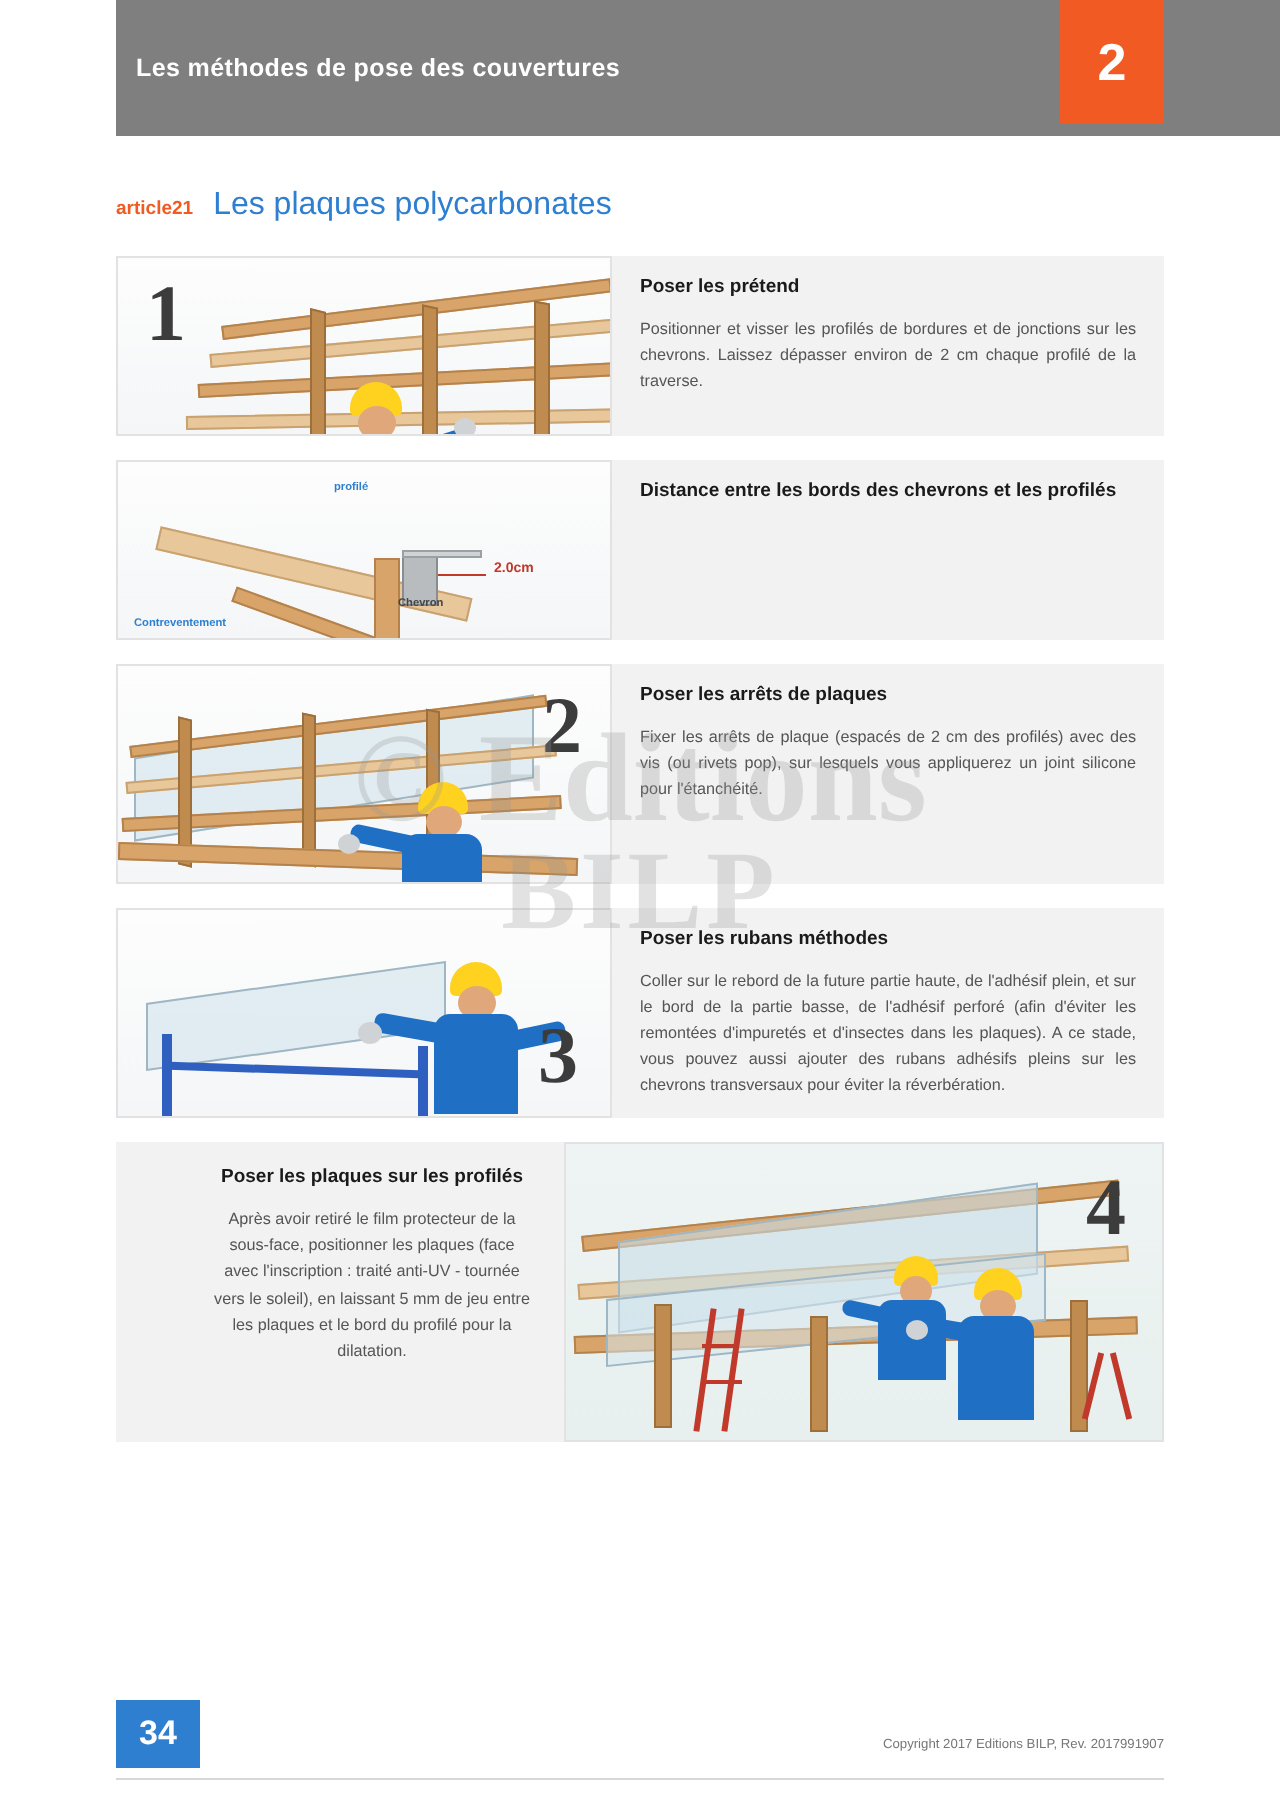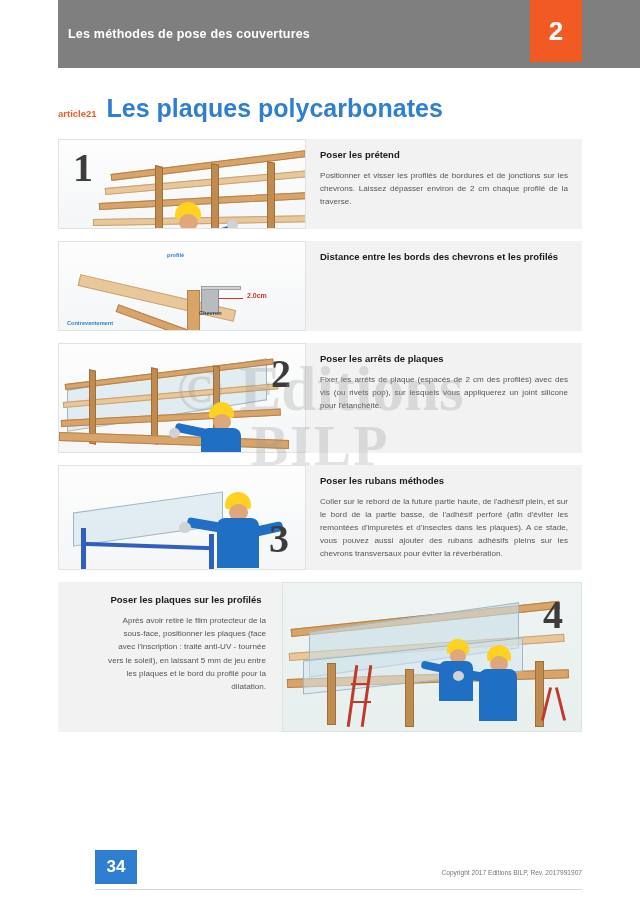--- a/index.html
+++ b/index.html
@@ -60,22 +60,22 @@
     align-items: baseline;
     gap: 10px;
   }
   .article-tag {
     color: #f15a22;
     font-size: 9.5px;
     font-weight: bold;
   }
   .main-title {
     color: #2f7fd1;
-    font-size: 25px;
-    font-weight: bold;
+    font-size: 16px;
+    font-weight: normal;
   }
   .intro {
     margin-top: 8px;
     font-size: 9.3px;
     font-weight: bold;
     line-height: 1.45;
     color: #1a1a1a;
     text-align: justify;
     max-width: 505px;
   }
@@ -165,21 +165,20 @@
     z-index: 50;
     line-height: 0.95;
   }
   .watermark .wm2 { font-size: 56px; display: block; letter-spacing: 2px; }
 
   
   .footer {
     position: absolute;
     left: 0; right: 0; bottom: 0;
     height: 62px;
-    margin-left: 37px;
   }
   .page-number {
     position: absolute;
     left: 58px;
     bottom: 14px;
     width: 42px;
     height: 34px;
     background: #2f7fd1;
     color: #fff;
     font-size: 17px;
@@ -366,21 +365,21 @@
           <div class="worker-arm" style="left:176px;top:88px;width:28px;height:9px;transform:rotate(10deg);"></div>
           <div class="glove" style="left:170px;top:88px;width:11px;height:10px;"></div>
 
           <div style="position:absolute;left:262px;top:104px;width:3px;height:34px;background:#c0392b;transform:rotate(14deg);"></div>
           <div style="position:absolute;left:276px;top:104px;width:3px;height:34px;background:#c0392b;transform:rotate(-14deg);"></div>
         </div>
         <div class="step-num num-tr" style="top:12px;right:18px;">4</div>
       </div>
       <div class="step-text" style="padding:12px 16px;">
         <div class="step-heading" style="text-align:center;">Poser les plaques sur les profilés</div>
-        <div class="step-body" style="text-align:right;">Après avoir retiré le film protecteur de la sous-face, positionner les plaques (face avec l'inscription : traité anti-UV - tournée vers le soleil), en laissant 5 mm de jeu entre les plaques et le bord du profilé pour la dilatation.</div>
+        <div class="step-body" style="text-align:center;">Après avoir retiré le film protecteur de la sous-face, positionner les plaques (face avec l'inscription : traité anti-UV - tournée vers le soleil), en laissant 5 mm de jeu entre les plaques et le bord du profilé pour la dilatation.</div>
       </div>
     </div>
 
   </div>
 </div>
 
 <div class="watermark">
   <span>© Editions</span>
   <span class="wm2">BILP</span>
 </div>

